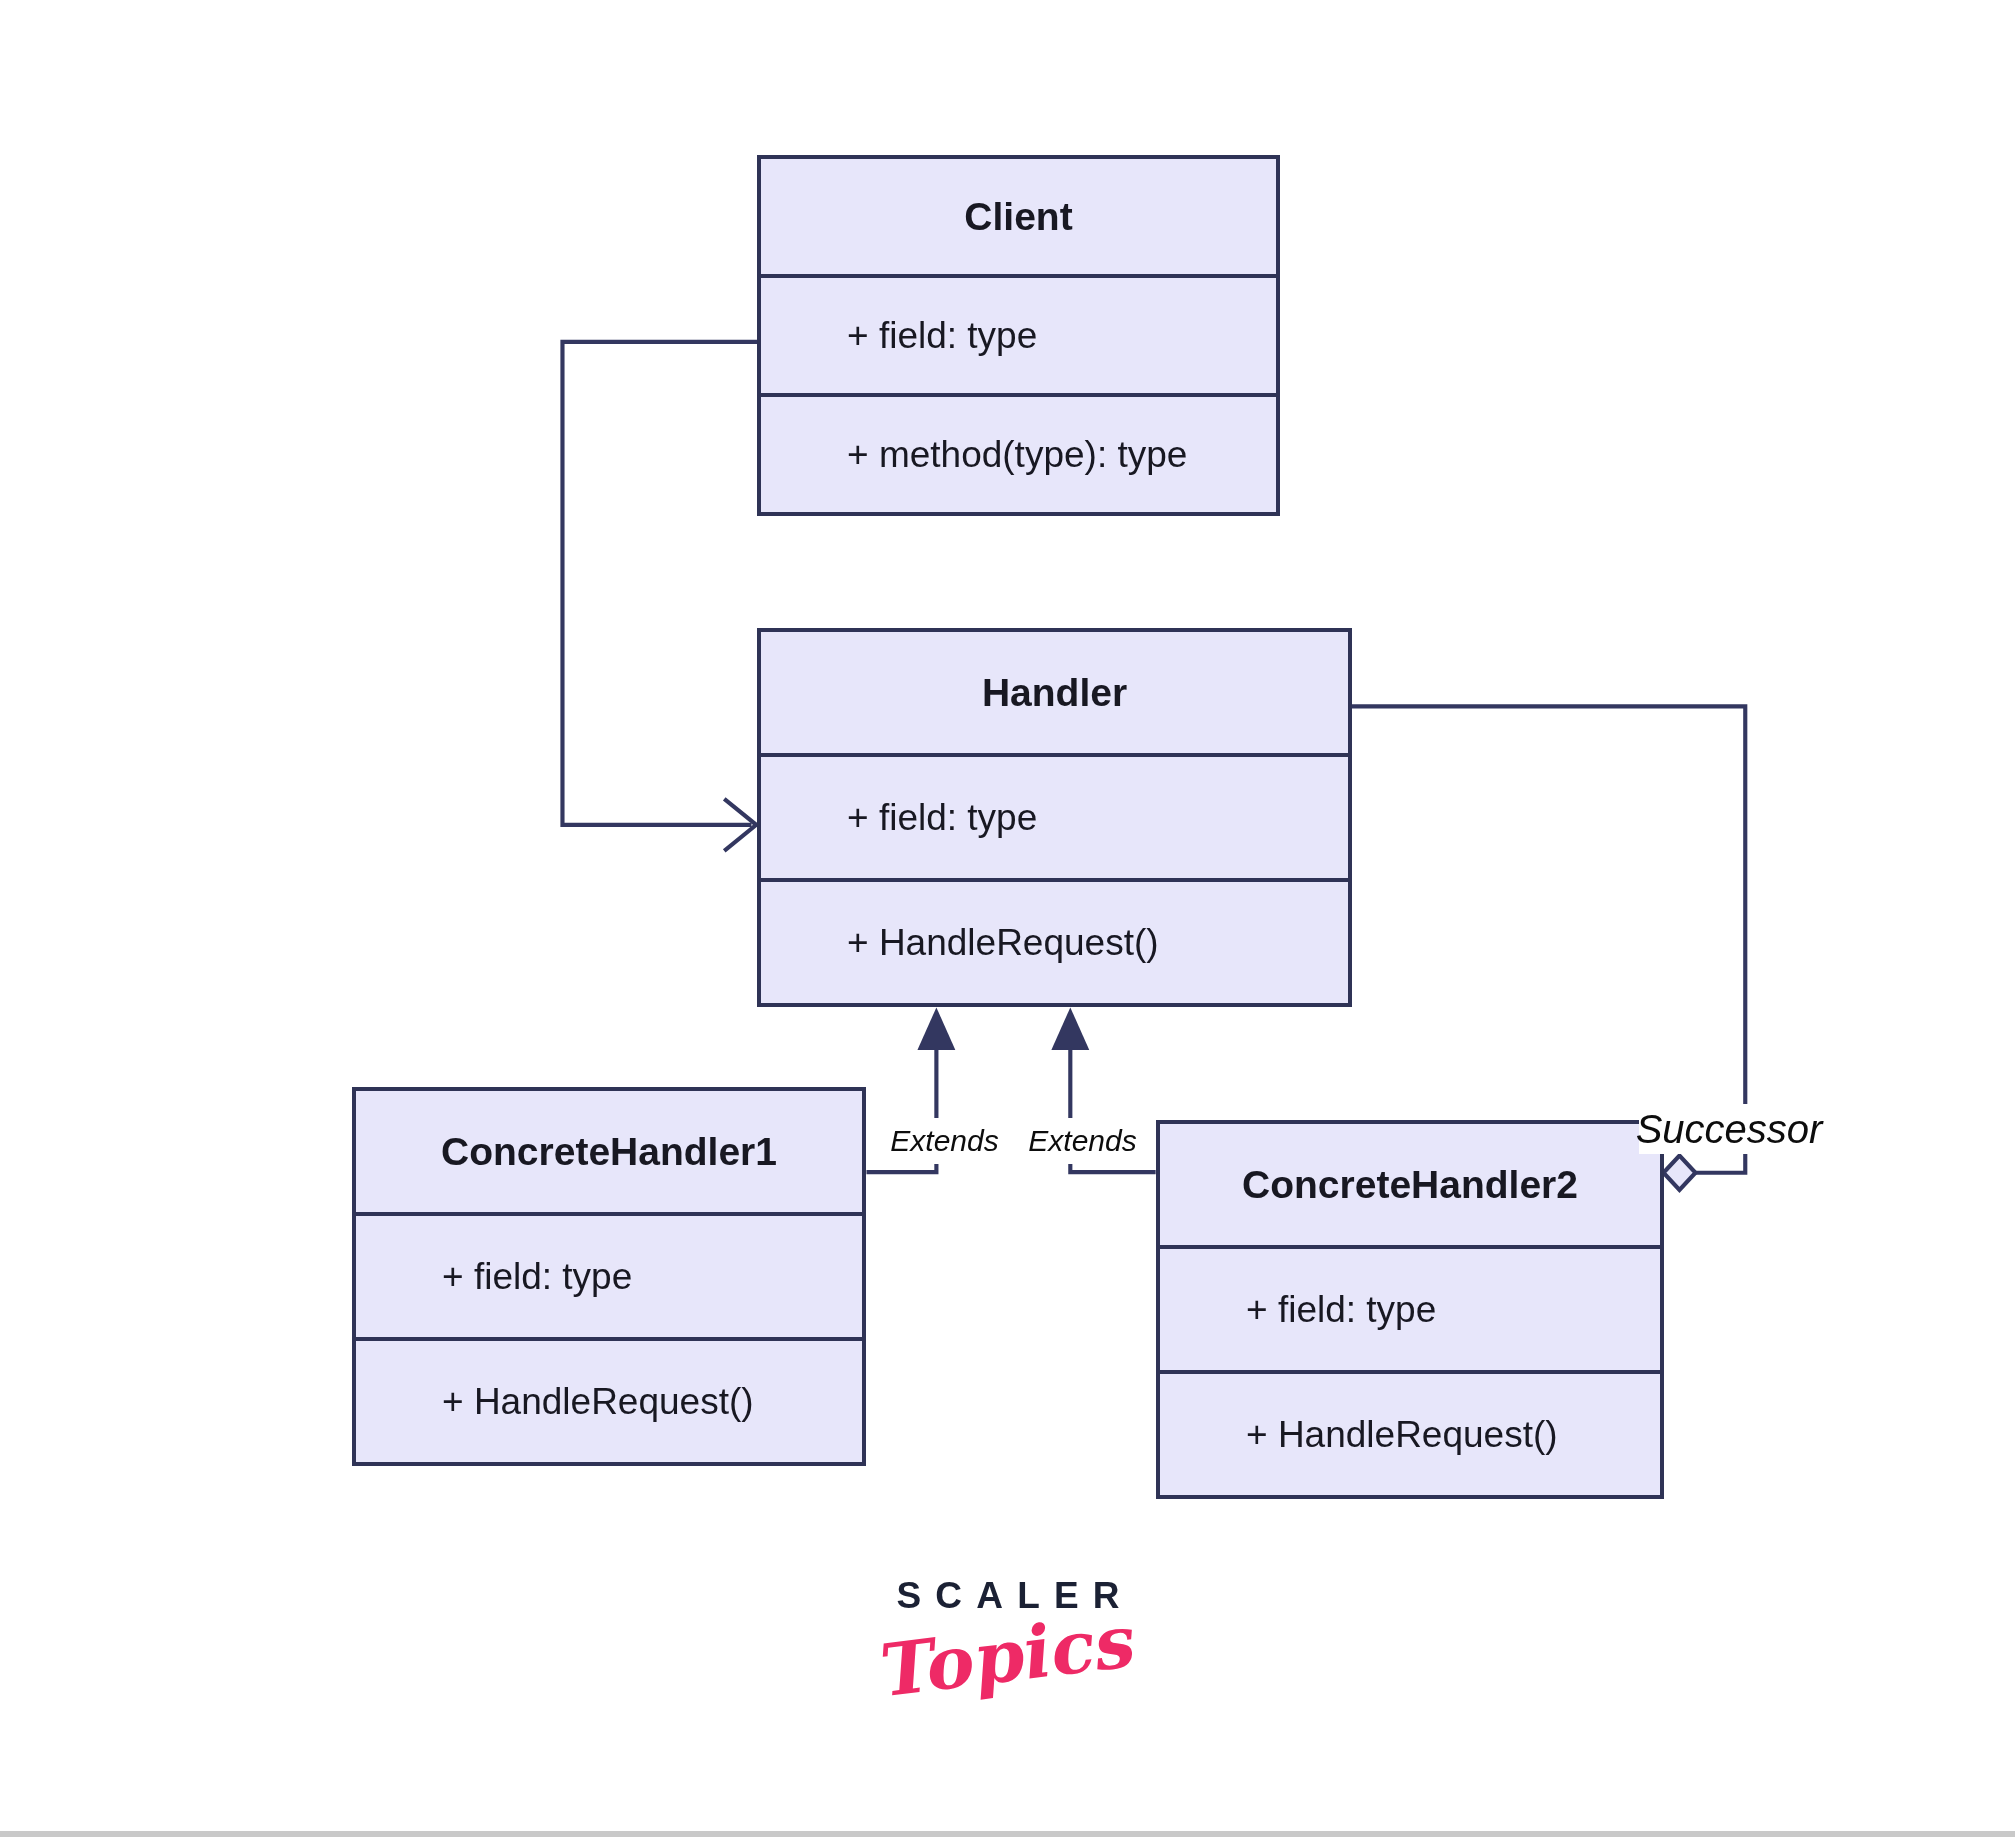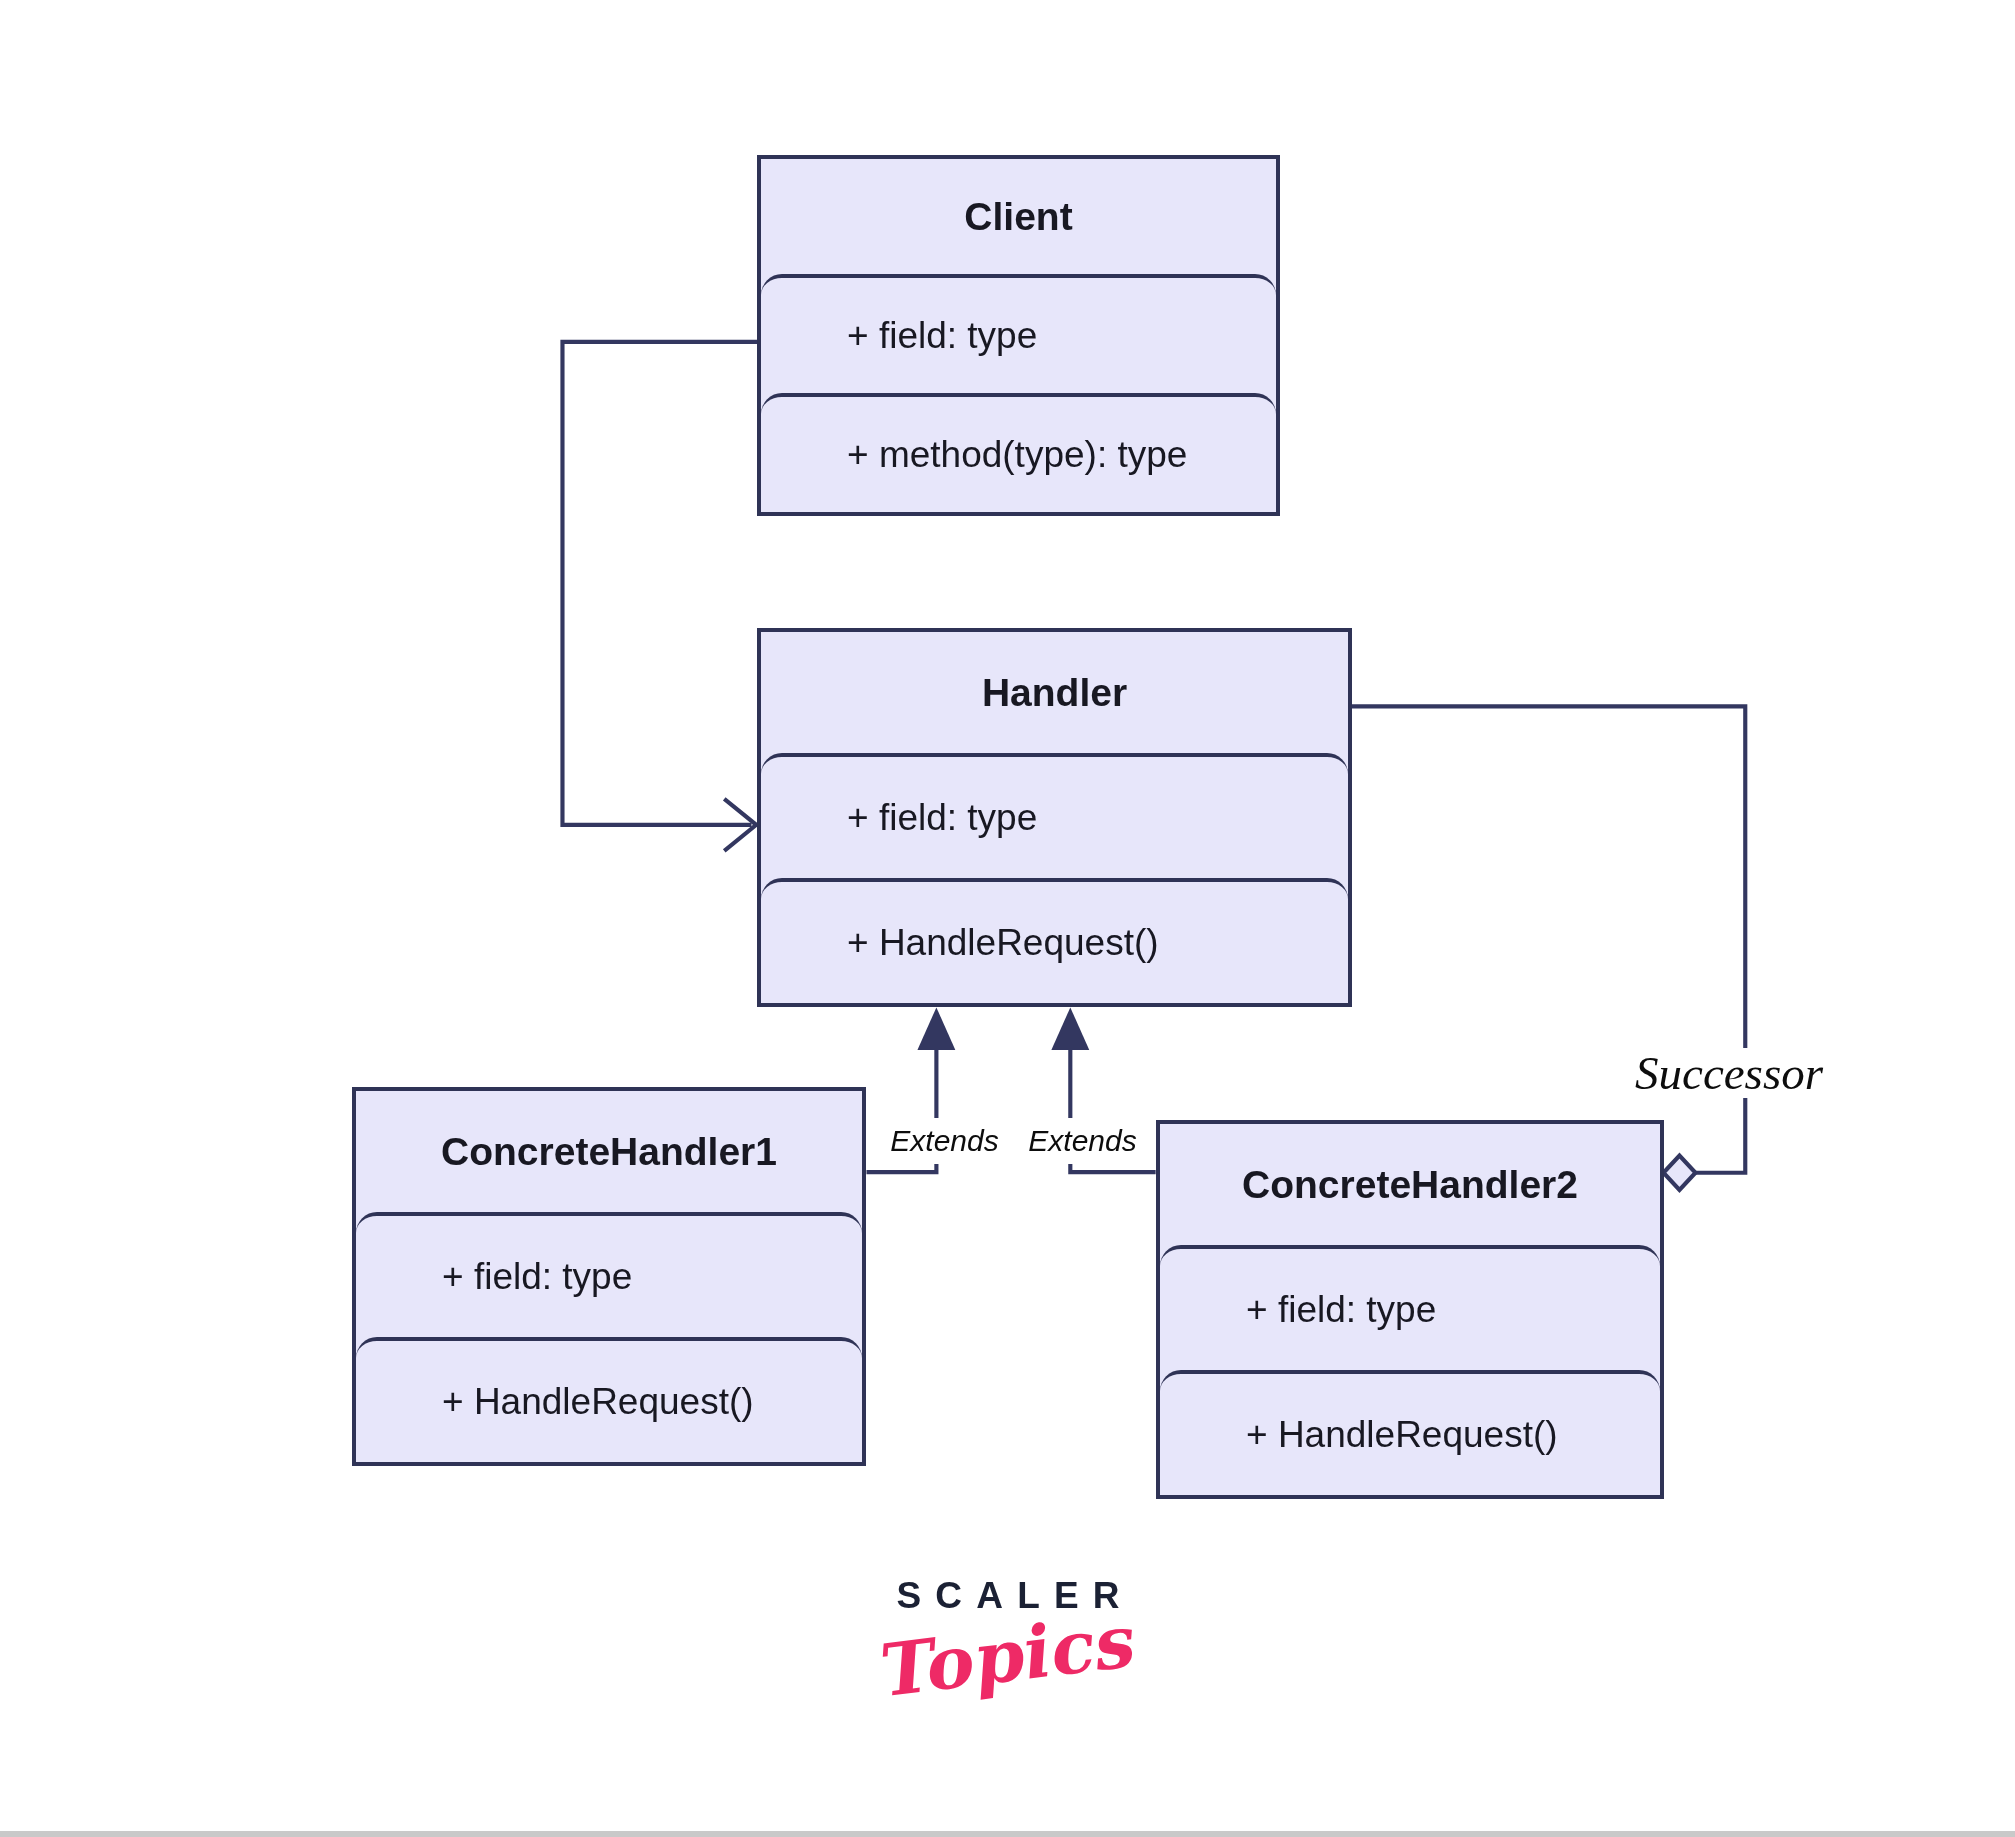--- a/index.html
+++ b/index.html
@@ -33,21 +33,20 @@
     font-size: 39px;
     font-weight: 700;
   }
   .uml-member {
     flex: 1 1 0;
     display: flex;
     align-items: center;
     padding-left: 86px;
     font-size: 37px;
     border-top: 4.1px solid var(--box_border, #2f3356);
-    border-radius: 21px;
   }
   .edge-label {
     position: absolute;
     background: #ffffff;
     color: var(--label_text, #0d0d0d);
     font-style: italic;
     font-size: 30px;
     display: flex;
     align-items: center;
     justify-content: center;
@@ -127,21 +126,21 @@
   </div>
 
   <div class="uml-box" style="left:1156px; top:1120px; width:508px; height:379px;">
     <div class="uml-title">ConcreteHandler2</div>
     <div class="uml-member">+ field: type</div>
     <div class="uml-member">+ HandleRequest()</div>
   </div>
 
   <div class="edge-label" style="left:878px; top:1118px; width:133px; height:46px;">Extends</div>
   <div class="edge-label" style="left:1016px; top:1118px; width:133px; height:46px;">Extends</div>
-  <div class="edge-label" style="left:1639px; top:1048px; width:180px; height:50px; font-size:47px;font-family:Liberation Serif, serif;">Successor</div>
+  <div class="edge-label" style="left:1639px; top:1104px; width:180px; height:50px; font-size:40px;">Successor</div>
 
   <div class="logo">
     <div class="logo-wordmark">SCALER</div>
     <div class="logo-script">Topics</div>
   </div>
 
   <div class="bottom-strip"></div>
 
 </div>
 

